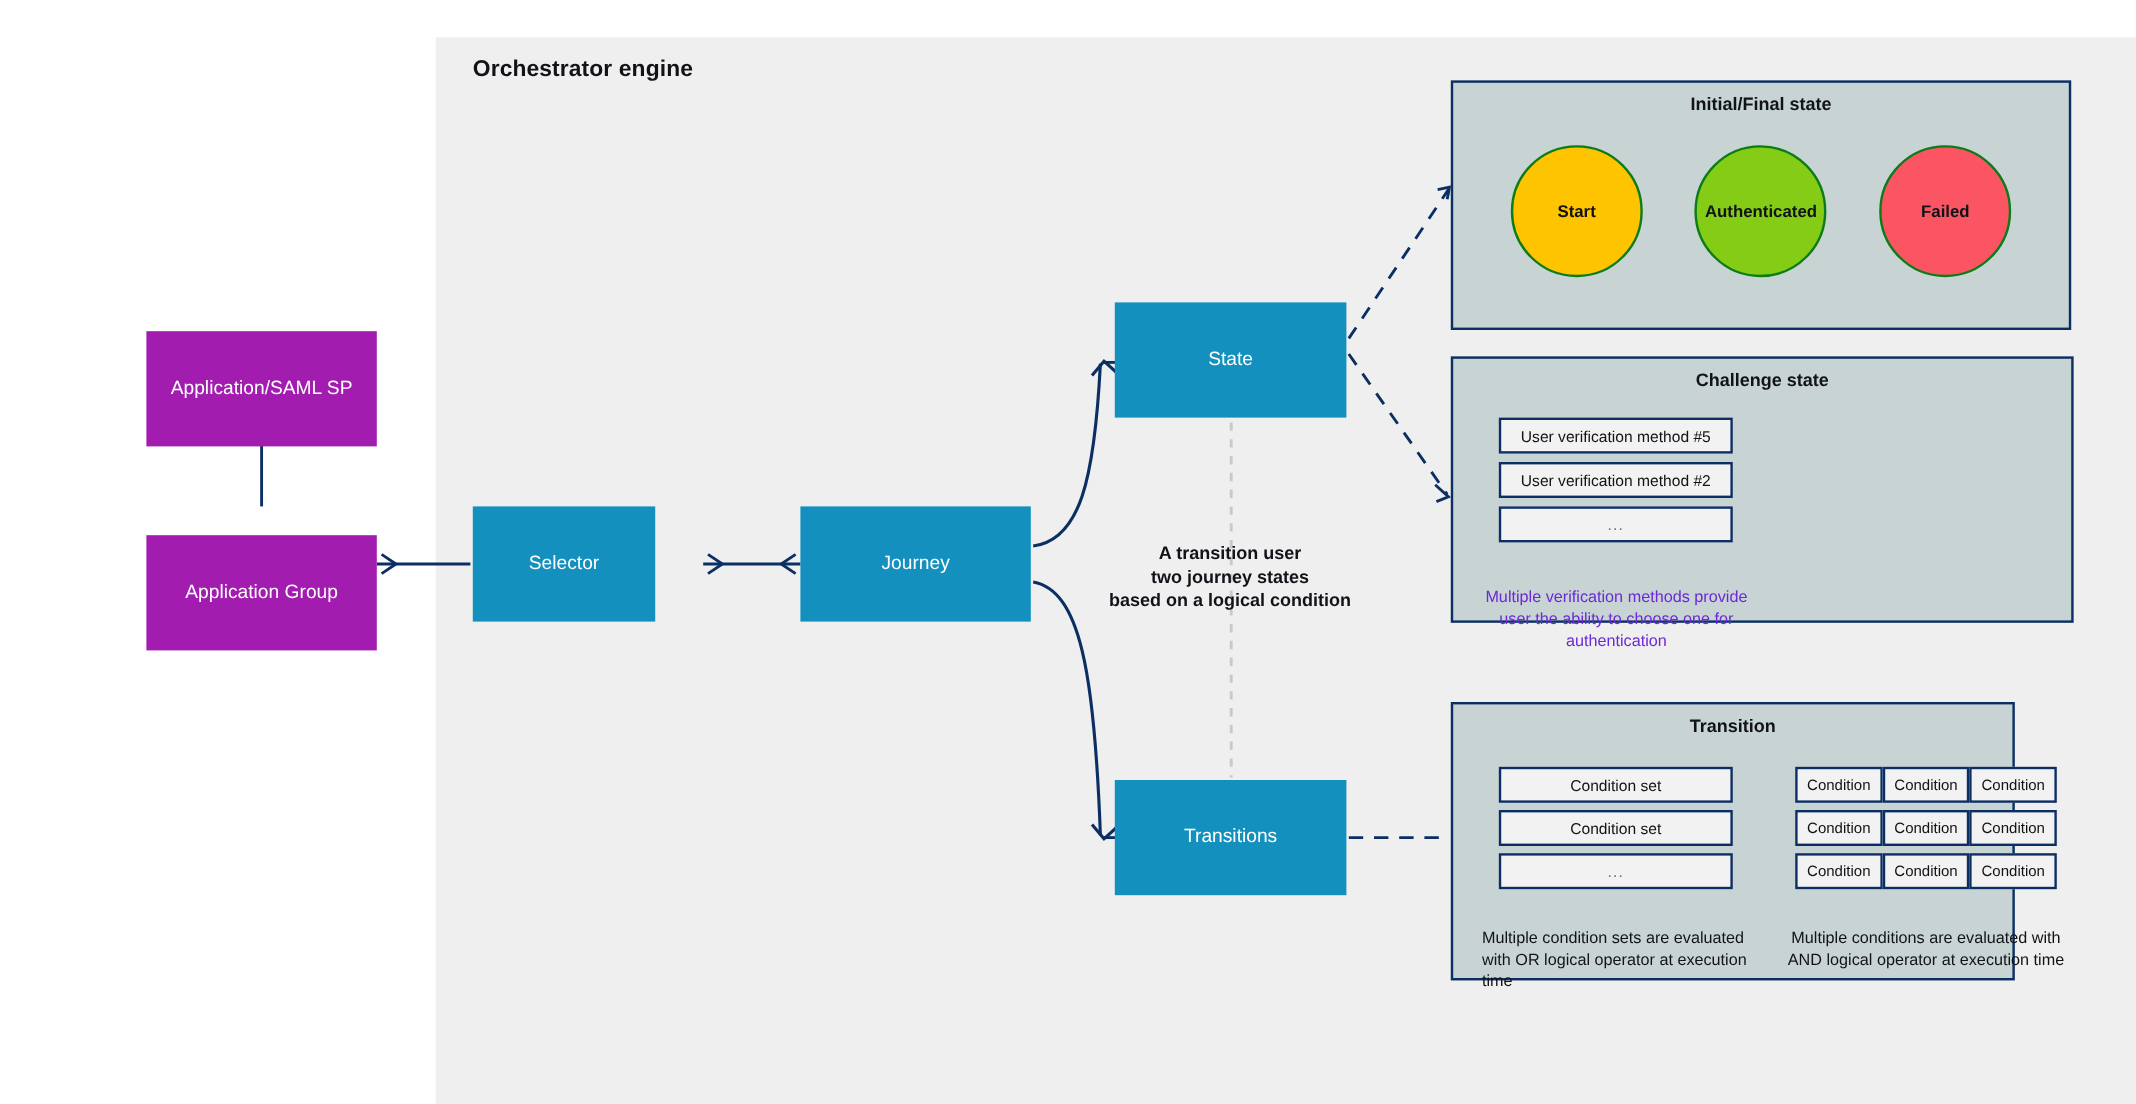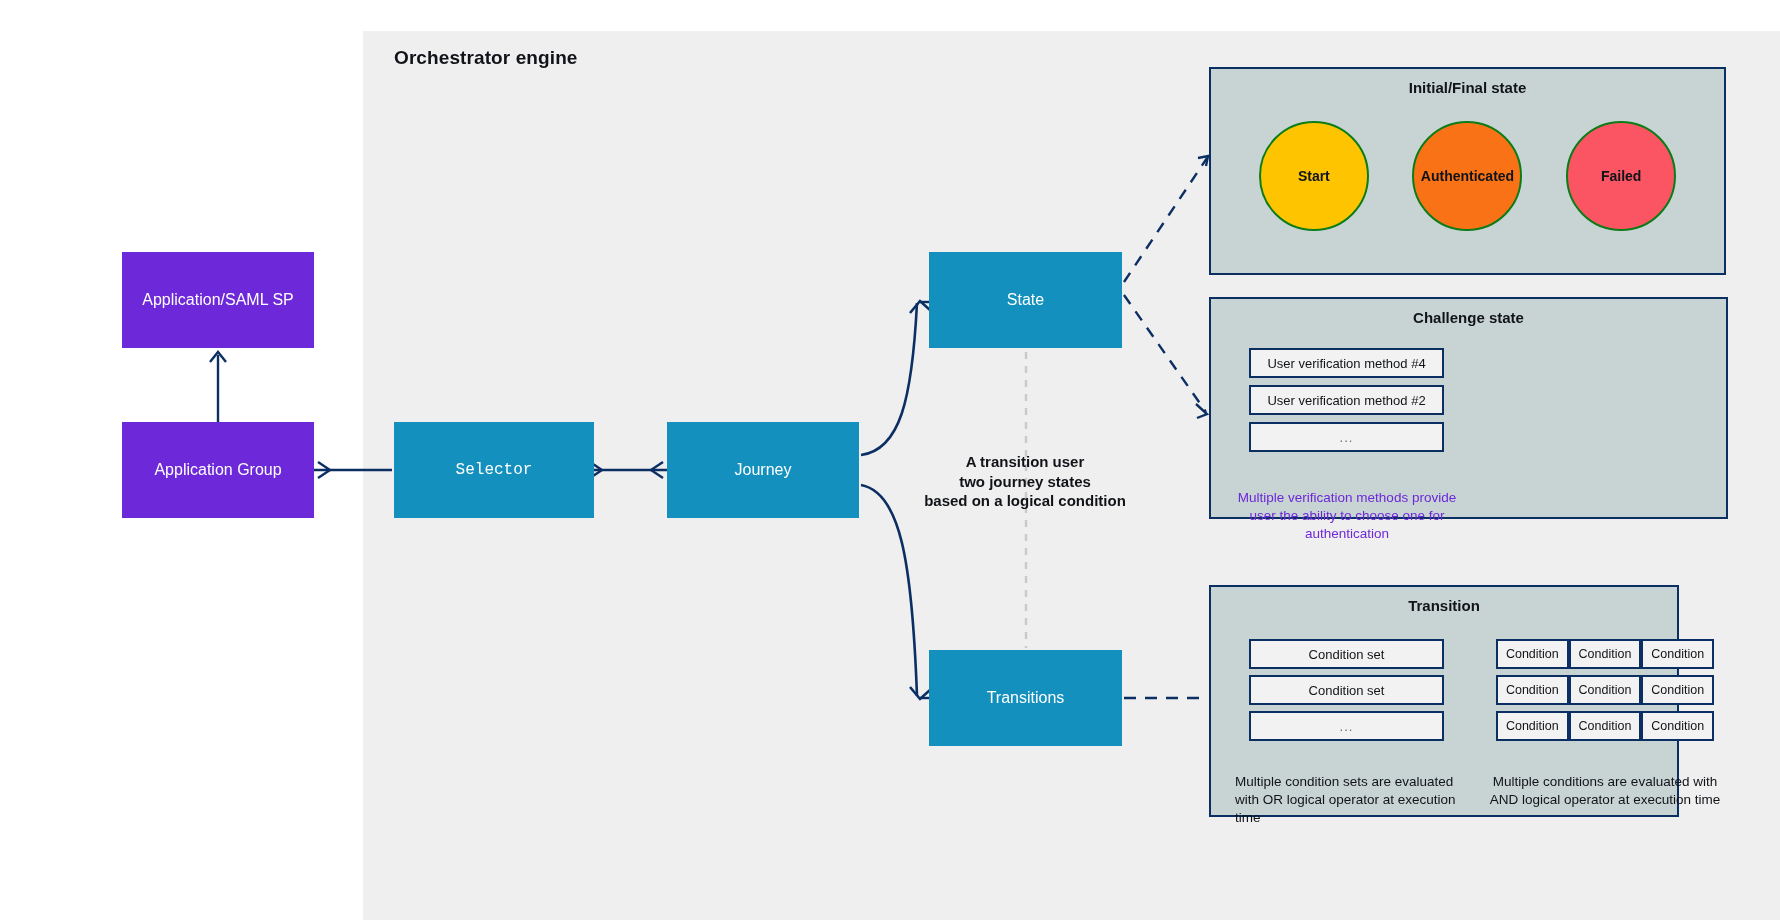--- a/index.html
+++ b/index.html
@@ -3,26 +3,26 @@
 <meta charset="utf-8">
 <style>
   html,body{margin:0;padding:0;background:#ffffff;}
   body{width:1780px;height:920px;overflow:hidden;font-family:"Liberation Sans",sans-serif;}
   #stage{position:relative;width:1780px;height:920px;background:#ffffff;}
 
   .engine-panel{position:absolute;left:363px;top:31px;width:1417px;height:889px;background:#efefef;}
   .engine-title{position:absolute;left:394px;top:47px;font-size:19px;font-weight:bold;color:#111318;letter-spacing:.1px;}
 
   .node{position:absolute;display:flex;align-items:center;justify-content:center;text-align:center;color:#ffffff;font-size:16px;line-height:1.25;}
-  .node.orange{background:#6d28d9;}
+  .node.orange{background:#a21caf;margin-top:24px;}
   .node.blue{background:#1390be;}
 
   .app-saml{left:122px;top:252px;width:192px;height:96px;}
   .app-group{left:122px;top:422px;width:192px;height:96px;}
-  .selector{left:394px;top:422px;width:200px;height:96px;font-family:Liberation Mono, monospace;}
+  .selector{left:394px;top:422px;width:152px;height:96px;}
   .journey{left:667px;top:422px;width:192px;height:96px;}
   .state{left:929px;top:252px;width:193px;height:96px;}
   .transitions{left:929px;top:650px;width:193px;height:96px;}
 
   svg.wires{position:absolute;left:0;top:0;width:1780px;height:920px;pointer-events:none;}
 
   .annot{position:absolute;left:900px;top:452px;width:250px;text-align:center;font-size:15px;font-weight:bold;color:#111318;line-height:1.3;}
 
   .group-panel{position:absolute;background:#c8d4d4;border:2px solid #0c2f63;box-sizing:border-box;padding-left:45px;}
   .panel-initial{left:1209px;top:67px;width:517px;height:208px;}
@@ -152,33 +152,33 @@
     <div>two journey states</div>
     <div>based on a logical condition</div>
   </div>
 
   <div class="group-panel panel-initial">
     <div class="panel-title">Initial/Final state</div>
     <div class="circle-row" id="circle-row">
         <div class="state-circle" style="background: rgb(255, 196, 0); border-color: rgb(11, 124, 23);">
           <span>Start</span>
         </div>
-        <div class="state-circle" style="background: #f97316; border-color: rgb(11, 124, 23);">
+        <div class="state-circle" style="background: #84cc16; border-color: rgb(11, 124, 23);">
           <span>Authenticated</span>
         </div>
         <div class="state-circle" style="background: rgb(251, 85, 99); border-color: rgb(11, 124, 23);">
           <span>Failed</span>
         </div>
       </div>
   </div>
 
   <div class="group-panel panel-challenge">
     <div class="panel-title">Challenge state</div>
     <div class="chip-col chal-chips" id="chal-chips">
-        <div class="chip">User verification method #4</div>
+        <div class="chip">User verification method #5</div>
         <div class="chip">User verification method #2</div>
         <div class="chip muted">...</div>
       </div>
     <div class="chal-note">Multiple verification methods provide user the ability to choose one for authentication</div>
   </div>
 
   <div class="group-panel panel-transition">
     <div class="panel-title">Transition</div>
     <div class="chip-col tr-left" id="tr-left">
         <div class="chip">Condition set</div>

